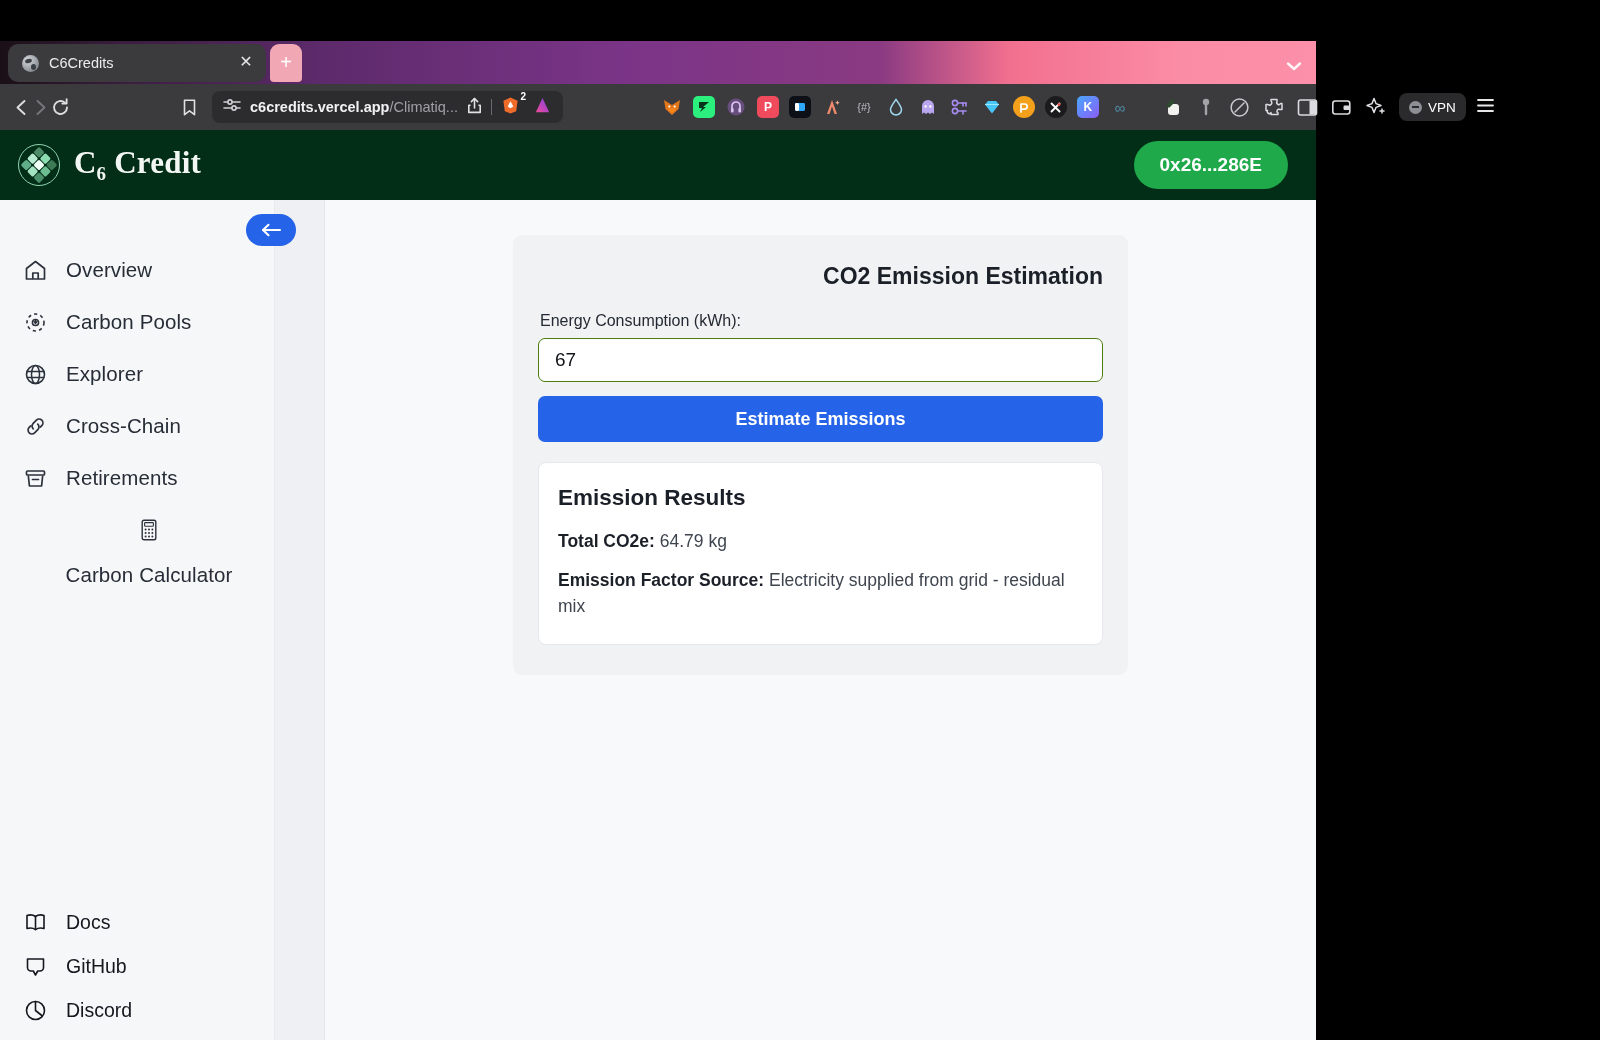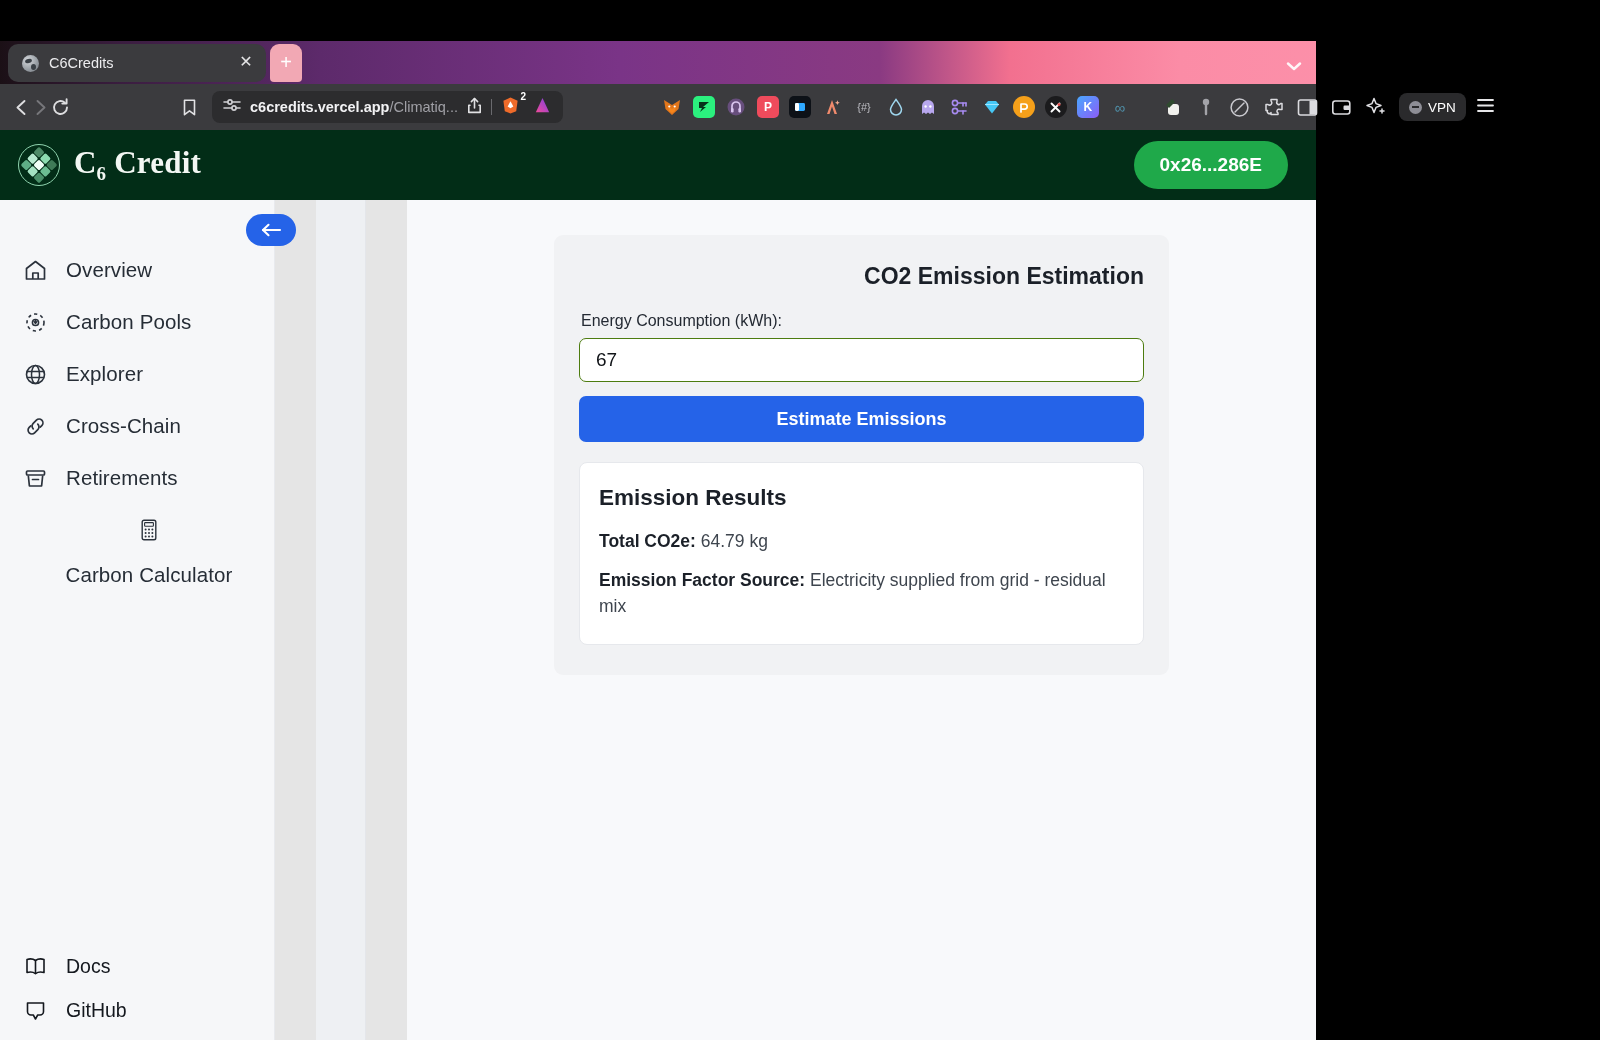--- a/index.html
+++ b/index.html
@@ -119,21 +119,21 @@
     letter-spacing:.2px;
   }
   .brand-name sub { font-size:19px; vertical-align: sub; }
 
   .wallet-btn {
     background:#1fa94a; color:#fff; font-size:19px; font-weight:700;
     border-radius:28px; padding: 13px 26px; border:none;
     font-family:"Liberation Sans", sans-serif;
   }
 
-  .body-row { flex:1; display:flex; min-height:0; position:relative;gap:41px; }
+  .body-row { flex:1; display:flex; min-height:0; position:relative; }
 
   .sidebar {
     width: 275px; flex:none; background:#f6f7f9;
     border-right: 1px solid #e8eaee;
     display:flex; flex-direction:column; padding-top: 44px; position:relative;
   }
   .collapse-btn {
     position:absolute; top: 14px; right: -22px; z-index:5;
     width:50px; height:32px; border-radius:16px; background:#2563e8;
     display:flex; align-items:center; justify-content:center; border:none;
@@ -523,20 +523,29 @@
             <span class="footer-label">Docs</span>
           </a>
           <a class="footer-item" href="#">
             <span class="footer-icon">
               <svg width="25" height="25" viewBox="0 0 25 25">
                   <path d="M4.5 5 h16 v8.5 a3.5 3.5 0 0 1-3.5 3.5 h-2.3 l-2.2 4 -2.2-4 H8 a3.5 3.5 0 0 1-3.5-3.5 Z" stroke="#14181e" stroke-width="1.6" fill="none" stroke-linejoin="round"></path>
                 </svg>
             </span>
             <span class="footer-label">GitHub</span>
           </a>
+          <a class="footer-item" href="#">
+            <span class="footer-icon">
+              <svg width="25" height="25" viewBox="0 0 25 25">
+                  <circle cx="12.5" cy="12.5" r="9" stroke="#14181e" stroke-width="1.6" fill="none"></circle>
+                  <path d="M12.5 3.6 V12.5 L18.8 17.5" stroke="#14181e" stroke-width="1.6" fill="none" stroke-linecap="round" stroke-linejoin="round"></path>
+                </svg>
+            </span>
+            <span class="footer-label">Discord</span>
+          </a>
         </div>
       </div>
 
       <div class="gutter"></div>
 
       <div class="content">
         <div class="calc-card">
           <div class="calc-title">CO2 Emission Estimation</div>
 
           <div class="field-label">Energy Consumption (kWh):</div>

